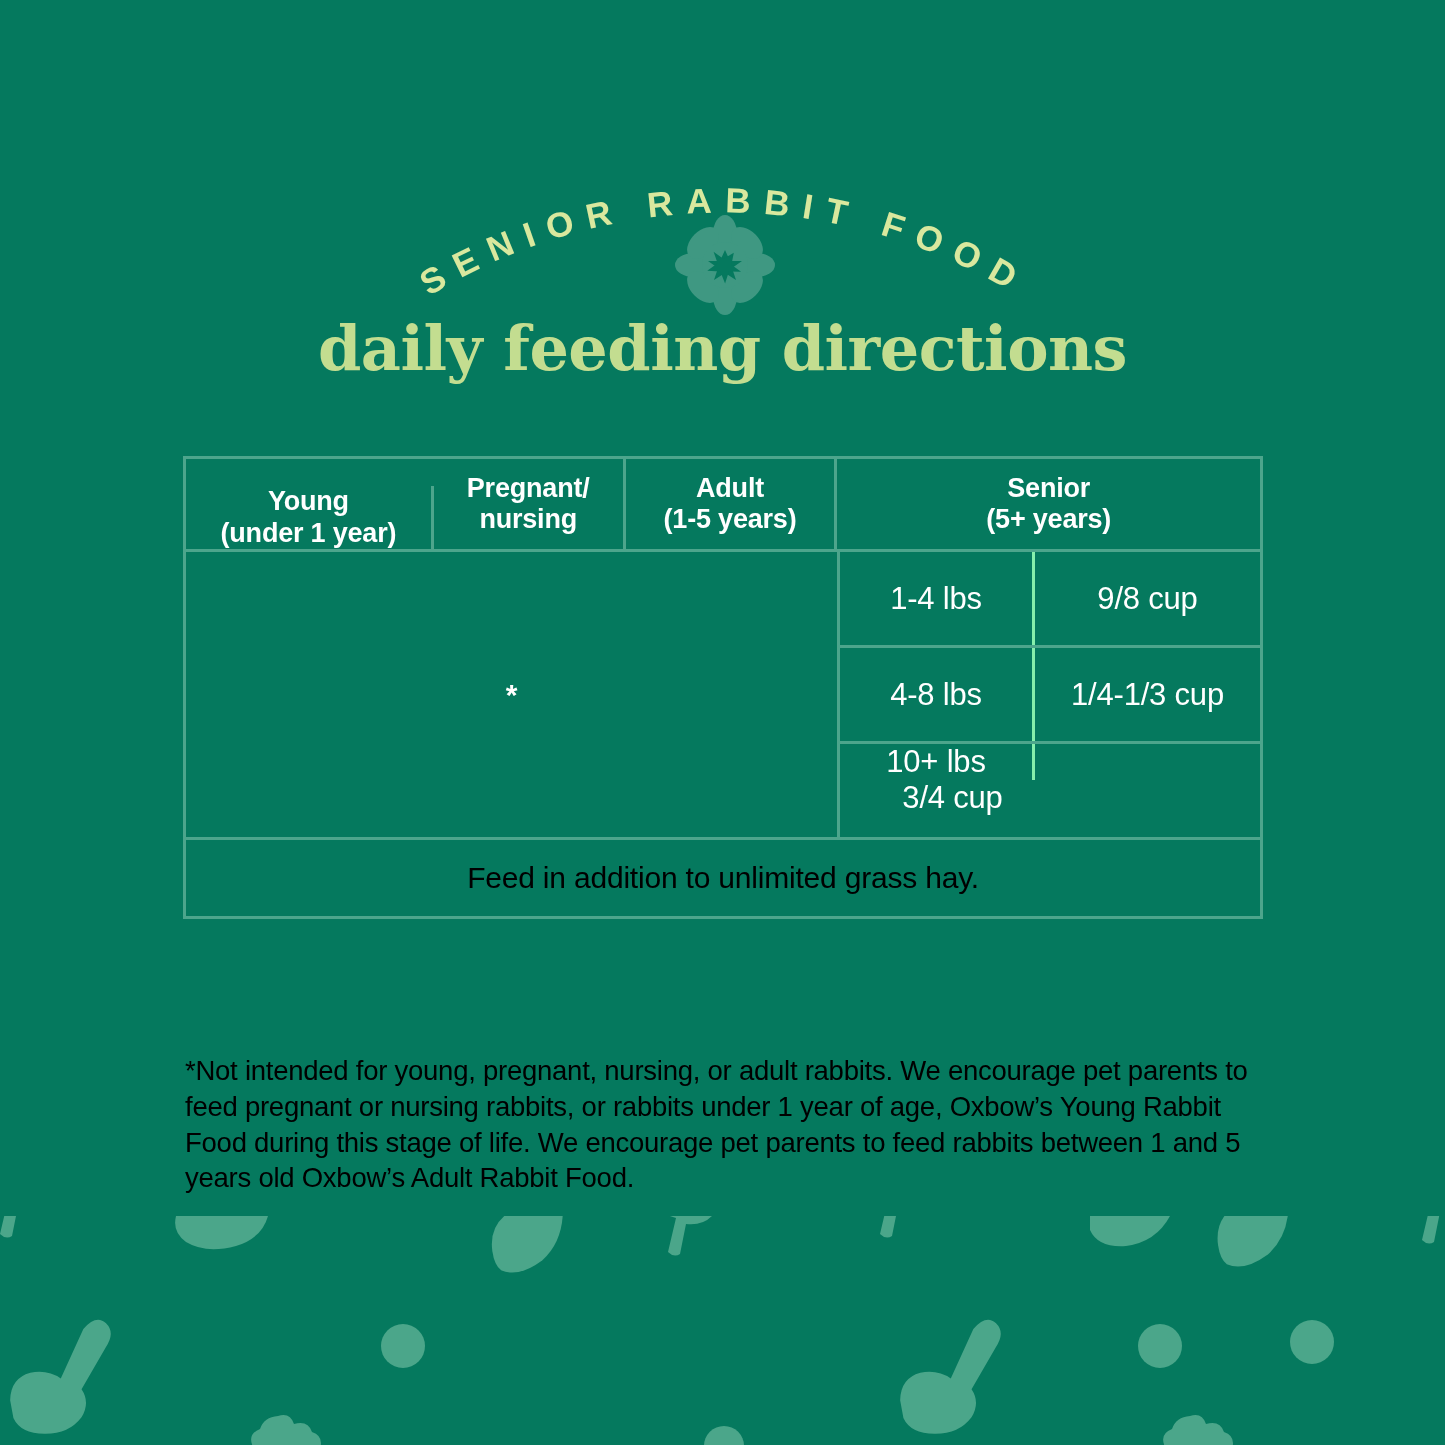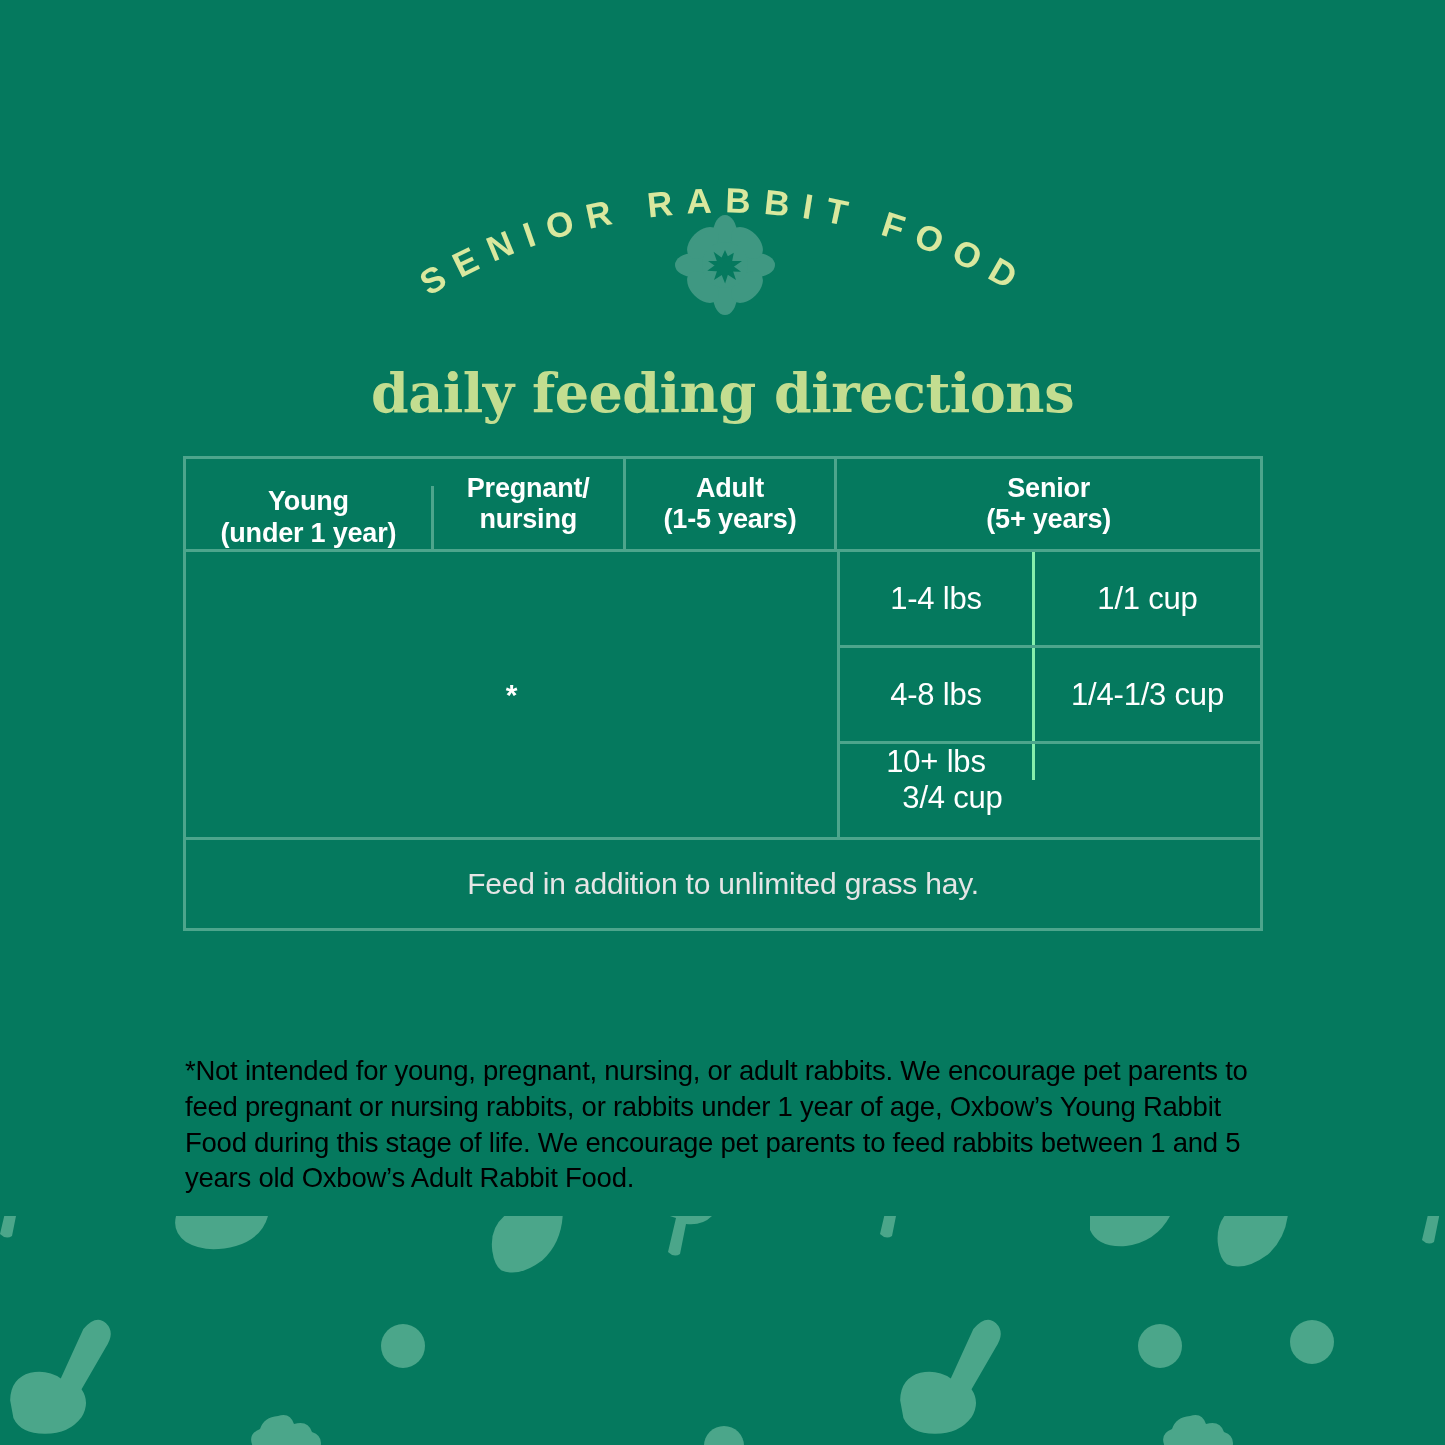--- a/index.html
+++ b/index.html
@@ -40,25 +40,24 @@
 
   
   .title {
     position: absolute;
     left: 0; top: 318px;
     width: 1445px;
     text-align: center;
     color: #c3dd90;
     font-family: "DejaVu Serif", "Liberation Serif", serif;
     font-weight: 700;
-    font-size: 54px;
+    font-size: 62px;
     letter-spacing: -0.5px;
     line-height: 1;
     white-space: nowrap;
-    margin-top: 48px;
   }
 
   
   .table {
     position: absolute;
     left: 183px; top: 456px;
     width: 1080px;
     border: 3px solid #4da58c;
     box-sizing: border-box;
   }
@@ -119,25 +118,25 @@
     justify-content: center;
     color: #ffffff;
     font-size: 31px;
     font-weight: 400;
     letter-spacing: -0.2px;
   }
   .sc-weight { width: 195px; border-right: 3px solid #86efac; }
   .sc-amount { width: 225px; }
 
   .tfoot {
-    height: 88px;
+    height: 76px;
     display: flex;
     align-items: center;
     justify-content: center;
-    color: #e5e5e5;
+    color: #000000;
     font-size: 30px;
     font-weight: 400;
     letter-spacing: -0.2px;
   }
 
   
   .footnote {
     position: absolute;
     left: 185px; top: 1053px;
     width: 1083px;
@@ -214,21 +213,21 @@
         <span>(5+ years)</span>
       </div>
     </div>
 
     <div class="tbody">
       <div class="merged-cell">*</div>
 
       <div class="senior-col">
         <div class="srow">
           <div class="sc sc-weight">1-4 lbs</div>
-          <div class="sc sc-amount">1/1 cup</div>
+          <div class="sc sc-amount">9/8 cup</div>
         </div>
         <div class="srow">
           <div class="sc sc-weight">4-8 lbs</div>
           <div class="sc sc-amount">1/4-1/3 cup</div>
         </div>
         <div class="srow">
           <div class="sc sc-weight">10+ lbs</div>
           <div class="sc sc-amount">3/4 cup</div>
         </div>
       </div>

